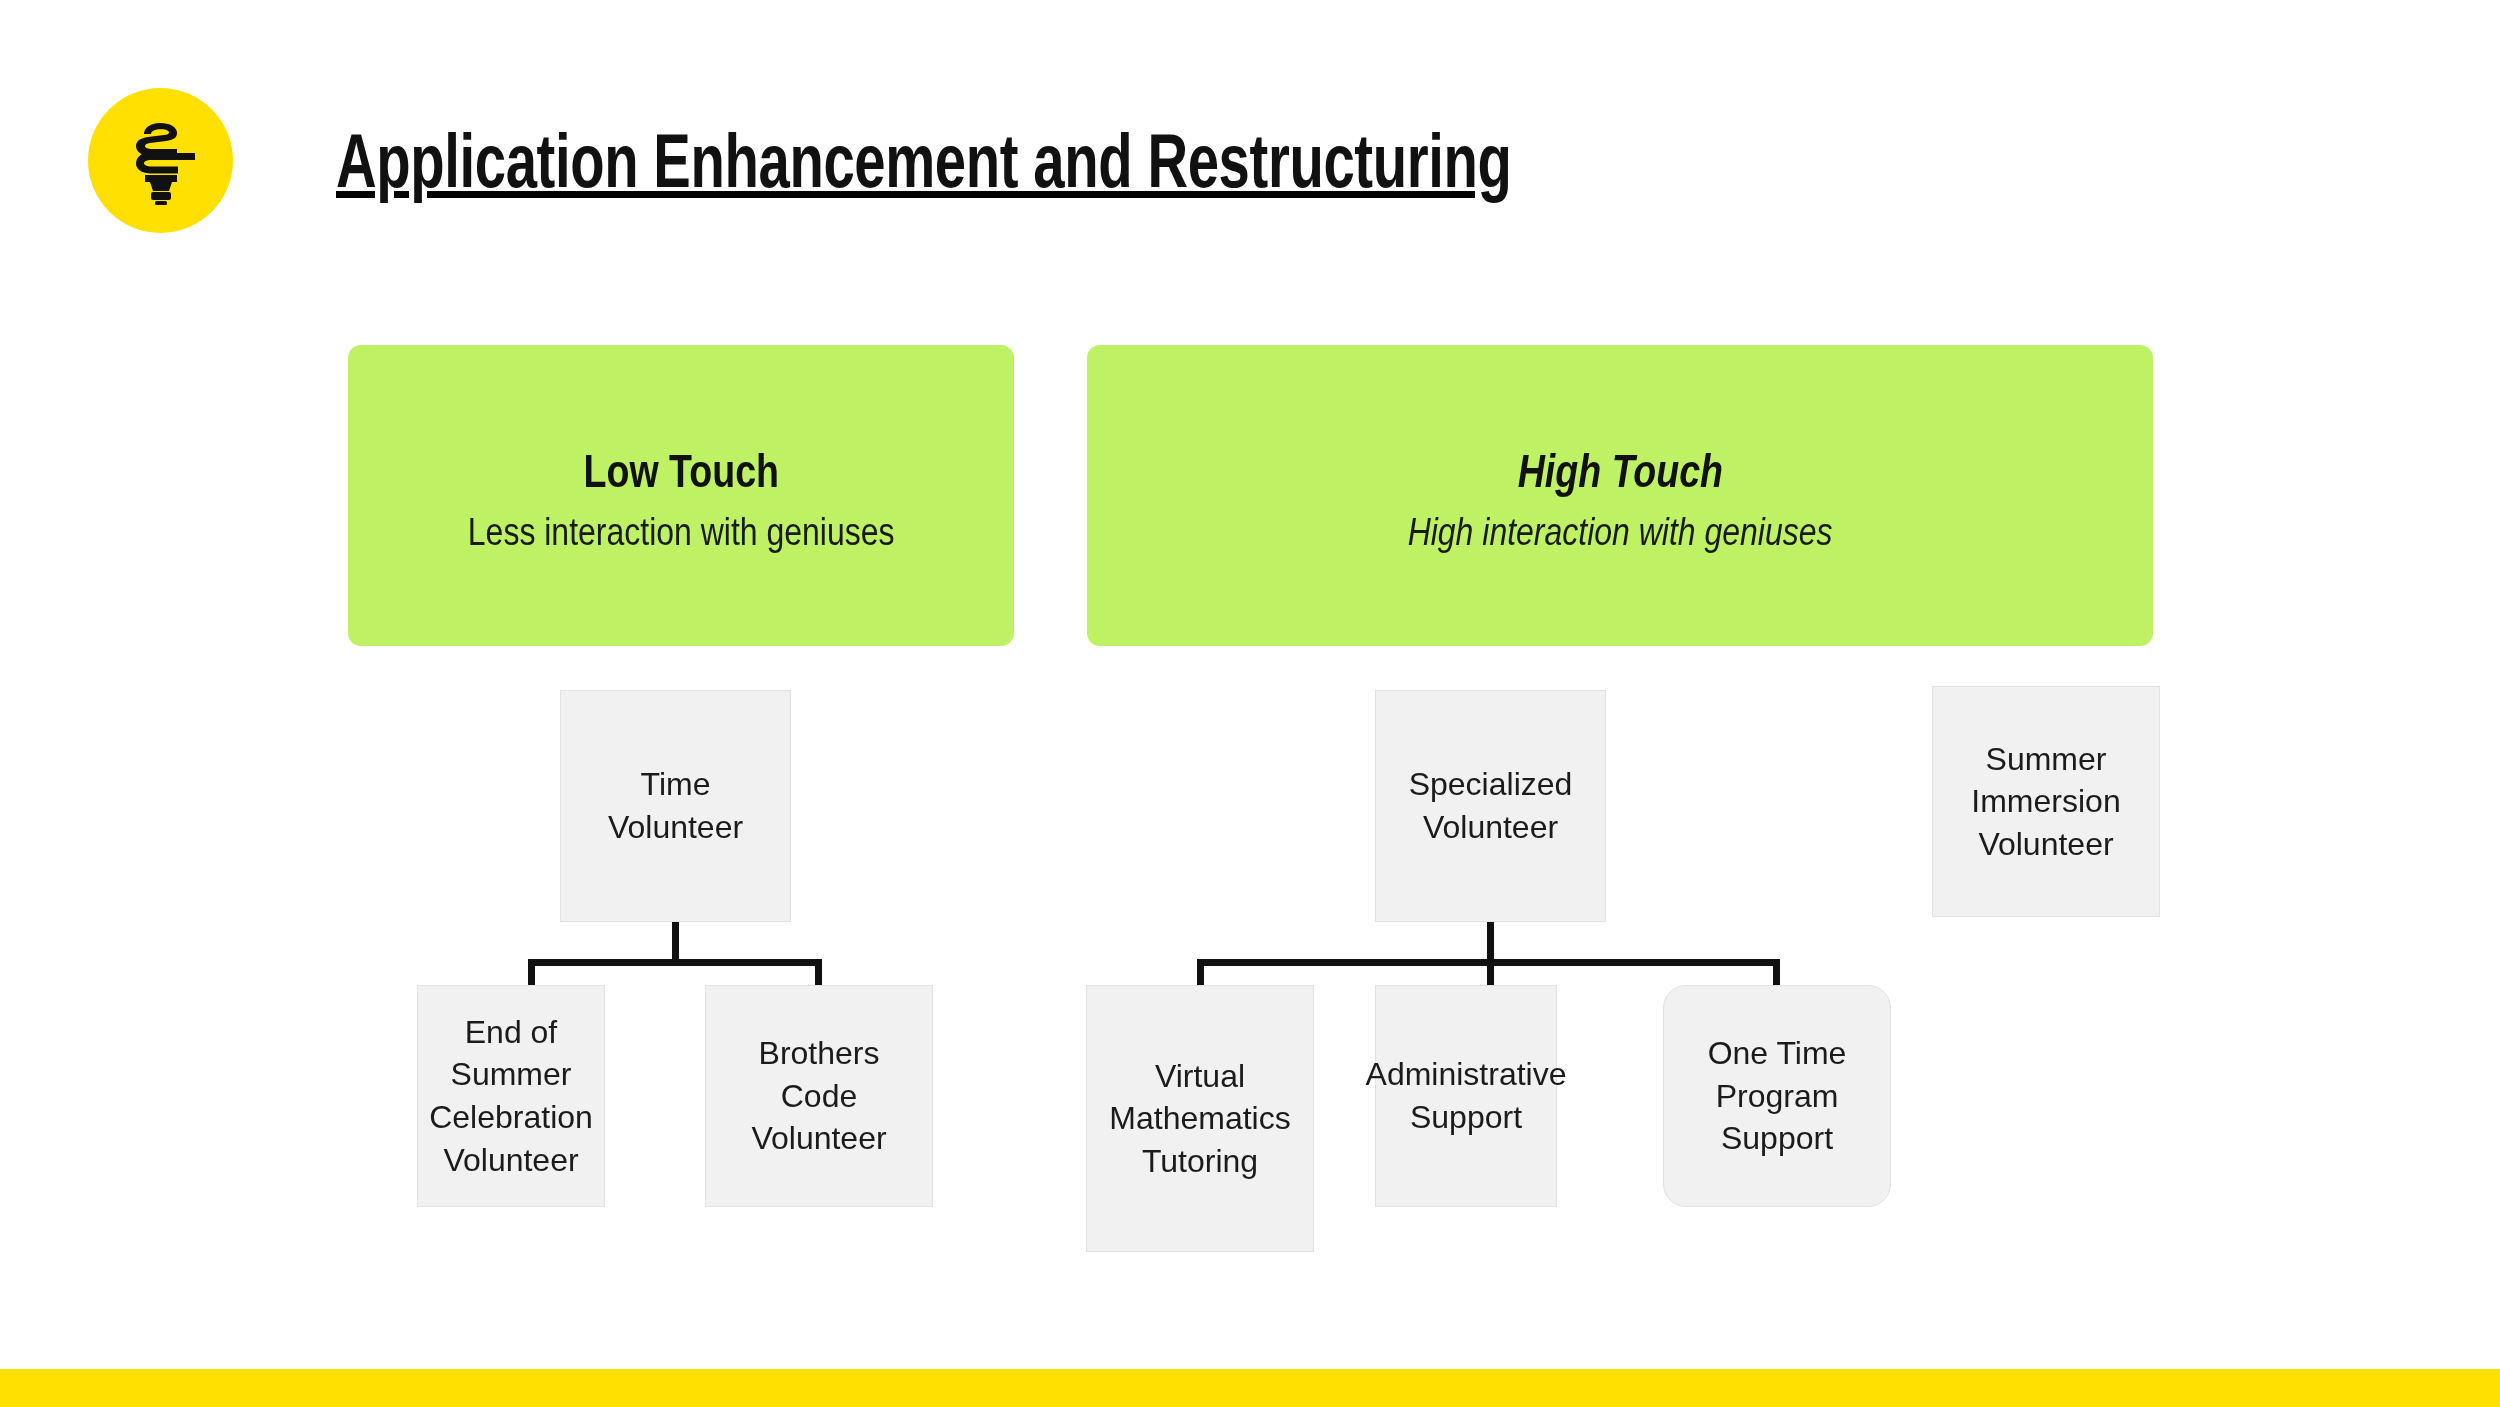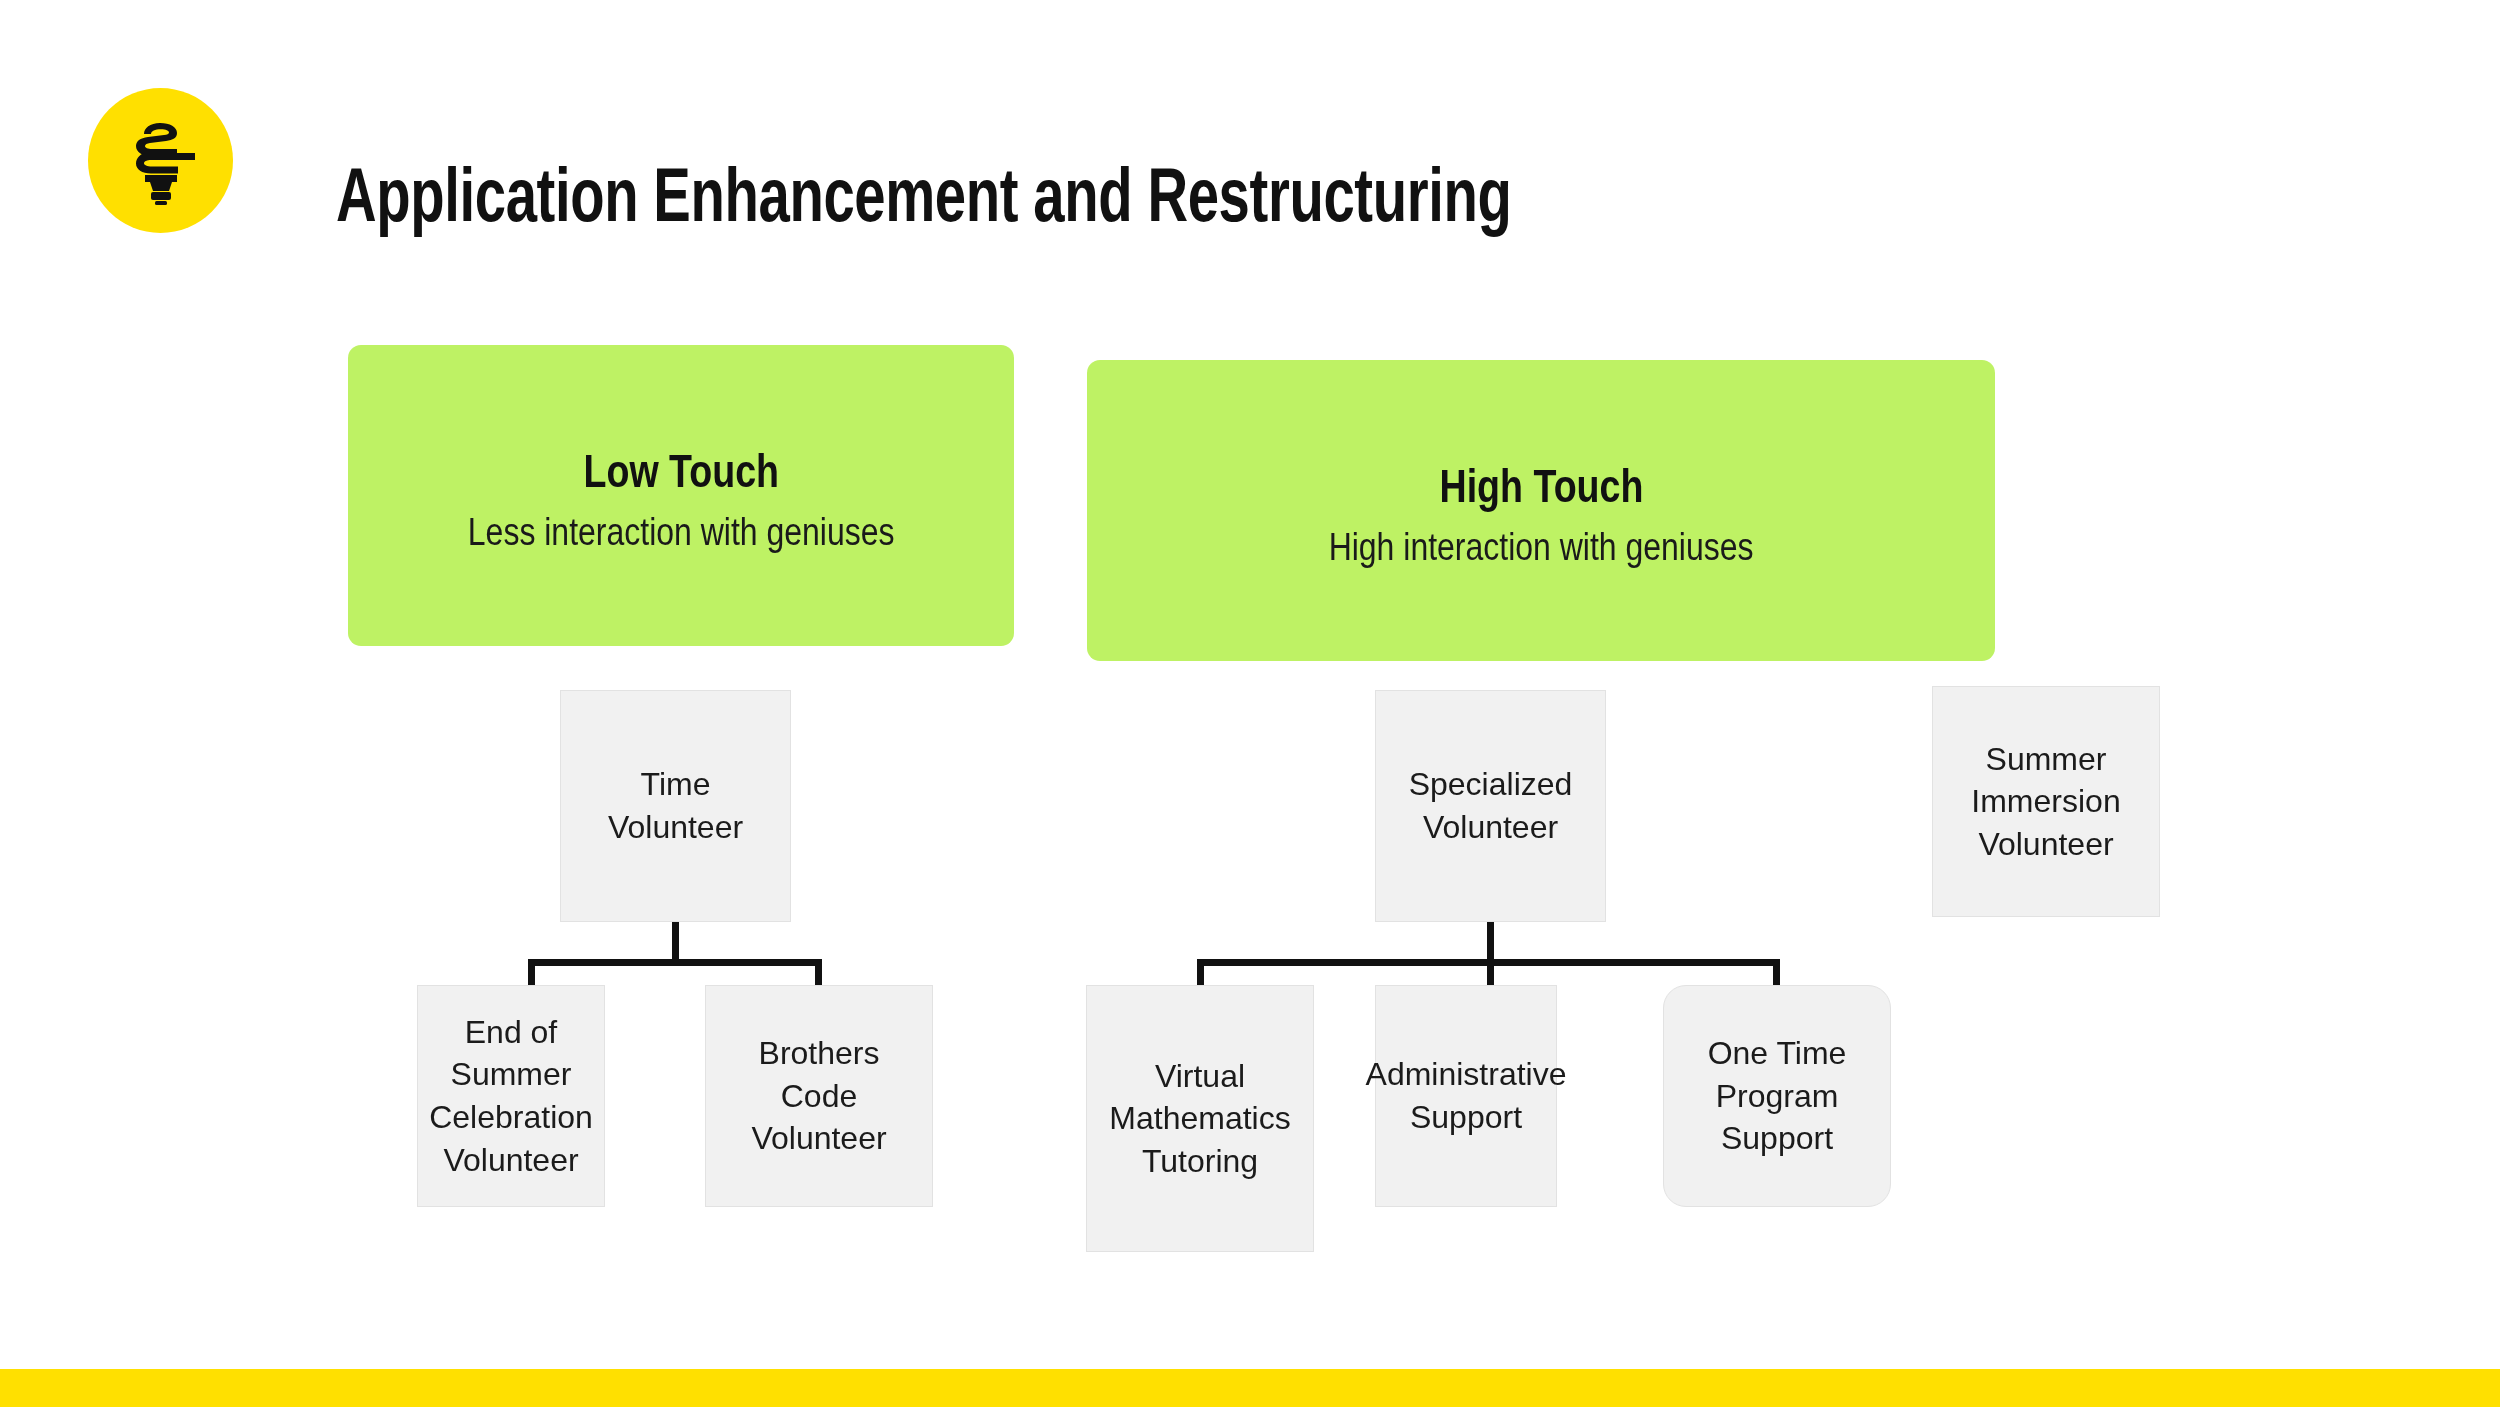--- a/index.html
+++ b/index.html
@@ -15,21 +15,22 @@
     overflow: hidden;
     font-family: "Liberation Sans", sans-serif;
   }
 
   
   #header {
     position: absolute;
     left: 88px;
     top: 88px;
     display: flex;
-    align-items: flex-end;
+    align-items: center;
+    text-decoration: underline;
   }
   #logo-badge {
     width: 145px;
     height: 145px;
     border-radius: 50%;
     background: #FFE000;
     display: flex;
     align-items: center;
     justify-content: center;
     flex: 0 0 auto;
@@ -72,21 +73,21 @@
     margin-top: 18px;
     font-family: "Liberation Sans Narrow", "Liberation Sans", sans-serif;
     font-weight: 400;
     font-size: 39px;
     line-height: 1;
     color: #1a1a1a;
     transform: scaleX(0.82);
     white-space: nowrap;
   }
   #card-low  { left: 348px;  top: 345px;  width: 666px;  height: 301px; }
-  #card-high { left: 1087px; top: 360px;  width: 908px; height: 301px; }
+  #card-high { left: 1087px; top: 345px;  width: 1066px; height: 301px; font-style: italic; }
   #card-low  .cat-title { margin-top: 102px; }
   #card-high .cat-title { margin-top: 102px; }
 
   
   .node {
     position: absolute;
     background: #F1F1F1;
     border: 1px solid #E2E2E2;
     box-sizing: border-box;
     display: flex;

